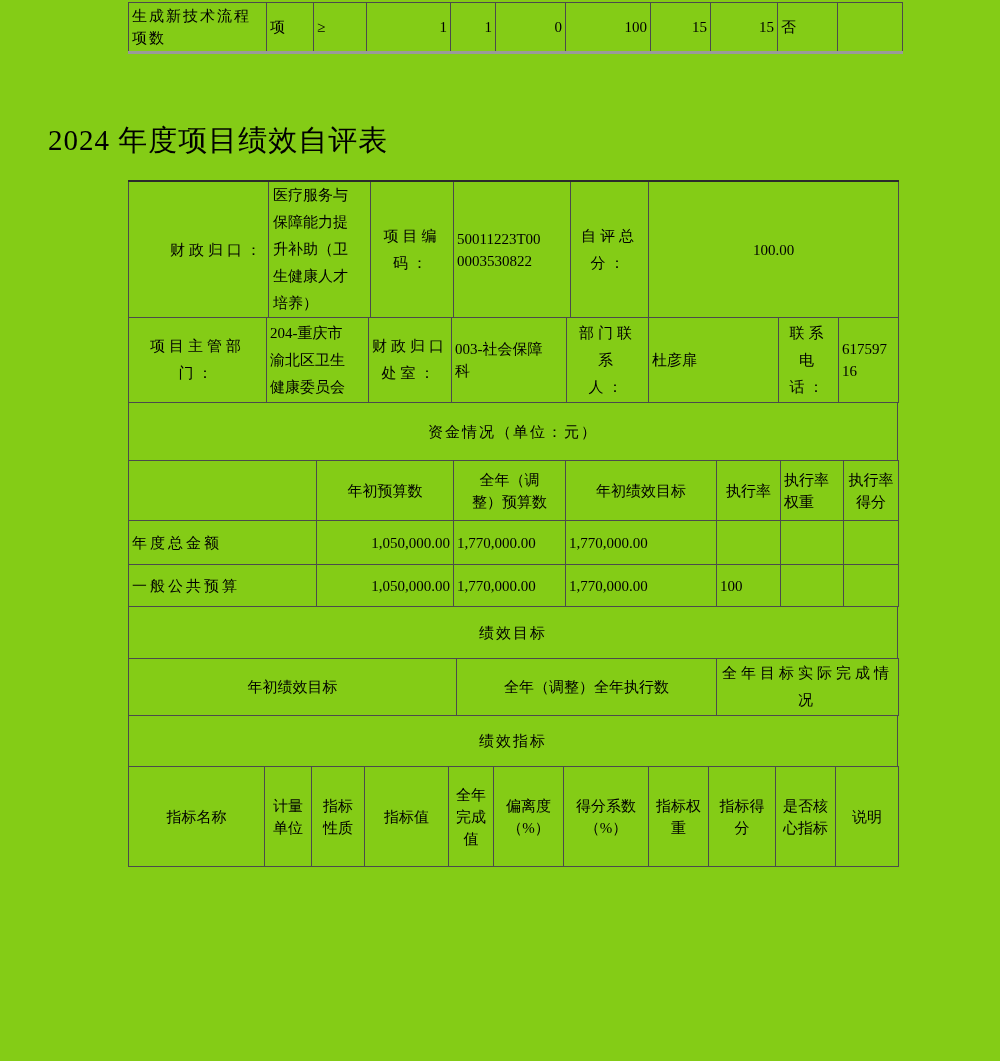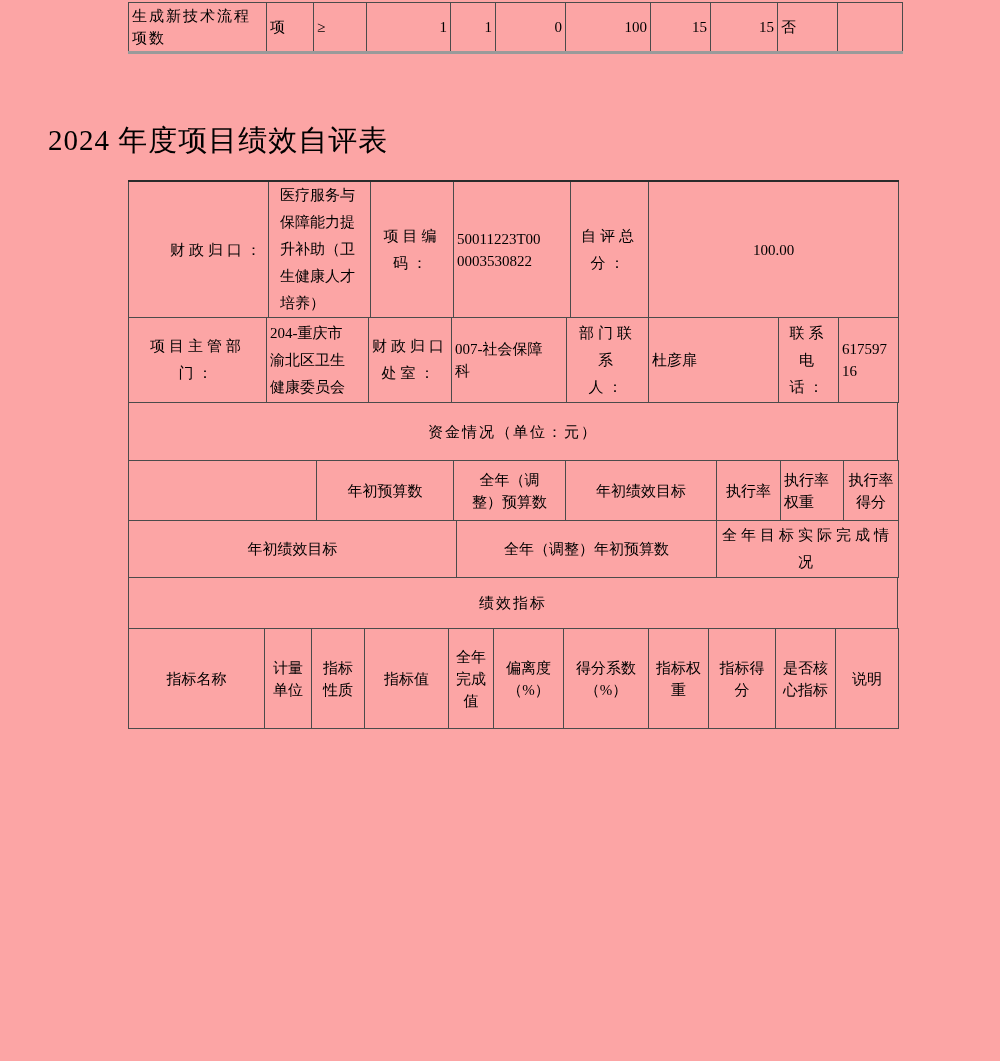--- a/index.html
+++ b/index.html
@@ -1,16 +1,16 @@
 <!DOCTYPE html>
 <html><head>
 <meta charset="utf-8">
 <style>
   html,body{margin:0;padding:0;background:#fff;}
-  .page{position:relative;width:1000px;height:1061px;background:#fca5a5;overflow:hidden;
+  .page{position:relative;width:1000px;height:1061px;background:#84cc16;overflow:hidden;
         font-family:"Liberation Serif","DejaVu Serif",serif;color:#000;}
   table{border-collapse:collapse;table-layout:fixed;}
   td{border:1px solid #4b4b4b;font-size:15px;line-height:22px;padding:1px 3px;
      vertical-align:middle;overflow:hidden;white-space:pre-line;word-break:break-all;}
   .c{text-align:center;}
   .l{text-align:left;}
   .r{text-align:right;}
   .dist{letter-spacing:4px;}
   .sp2{letter-spacing:2px;}
   .sp3{letter-spacing:3px;}
@@ -71,21 +71,21 @@
         <col style="width:140px">
           <col style="width:102px">
           <col style="width:83px">
         <col style="width:117px">
           <col style="width:78px">
           <col style="width:250px">
       </colgroup>
       <tbody>
           <tr style="height:136px">
         <td class="r dist">财政归口：</td>
-        <td class="l lh27" style="padding:0 11px">医疗服务与
+        <td class="l lh27" style="padding:0 4px">医疗服务与
 保障能力提
 升补助（卫
 生健康人才
 培养）</td>
         <td class="c dist lh27">项目编
 码：</td>
         <td class="l">50011223T00
 0003530822</td>
         <td class="c dist lh27">自评总
 分：</td>
@@ -107,21 +107,21 @@
       </colgroup>
       <tbody>
           <tr style="height:85px">
         <td class="c dist lh27">项目主管部
 门：</td>
         <td class="l lh27" style="padding:0 3px">204-重庆市
 渝北区卫生
 健康委员会</td>
         <td class="c dist lh27">财政归口
 处室：</td>
-        <td class="l">007-社会保障
+        <td class="l">003-社会保障
 科</td>
         <td class="c dist lh27">部门联系
 人：</td>
         <td class="l">杜彦扉</td>
         <td class="c dist lh27" style="padding:0">联系
 电
 话：</td>
         <td class="l">617597
 16</td>
       </tr>
@@ -152,34 +152,59 @@
         <td class="c">年初预算数</td>
         <td class="c">全年（调
 整）预算数</td>
         <td class="c">年初绩效目标</td>
         <td class="c">执行率</td>
         <td class="l">执行率
 权重</td>
         <td class="c">执行率
 得分</td>
       </tr>
-    </tbody>
-      </table>
-
+      <tr style="height:44px">
+        <td class="l sp3">年度总金额</td>
+        <td class="r">1,050,000.00</td>
+        <td class="l">1,770,000.00</td>
+        <td class="l">1,770,000.00</td>
+        <td class="l"></td>
+        <td class="l"></td>
+        <td class="r"></td>
+      </tr>
+      <tr style="height:42px">
+        <td class="l sp3">一般公共预算</td>
+        <td class="r">1,050,000.00</td>
+        <td class="l">1,770,000.00</td>
+        <td class="l">1,770,000.00</td>
+        <td class="l">100</td>
+        <td class="l"></td>
+        <td class="r"></td>
+      </tr>
+    </tbody>
+      </table>
+
+    <table>
+      <tbody>
+          <tr style="height:52px">
+        <td class="section-cell">绩效目标</td>
+      </tr>
+    </tbody>
+      </table>
 
     <table>
       <colgroup>
         <col style="width:328px">
           <col style="width:260px">
           <col style="width:182px">
       </colgroup>
       <tbody>
           <tr style="height:57px">
         <td class="c">年初绩效目标</td>
-        <td class="c">全年（调整）年初预算数</td>
+        <td class="c">全年（调整）全年执行数</td>
         <td class="c dist lh27">全年目标实际完成情
 况</td>
       </tr>
     </tbody>
       </table>
 
     <table>
       <tbody>
           <tr style="height:51px">
         <td class="section-cell">绩效指标</td>

